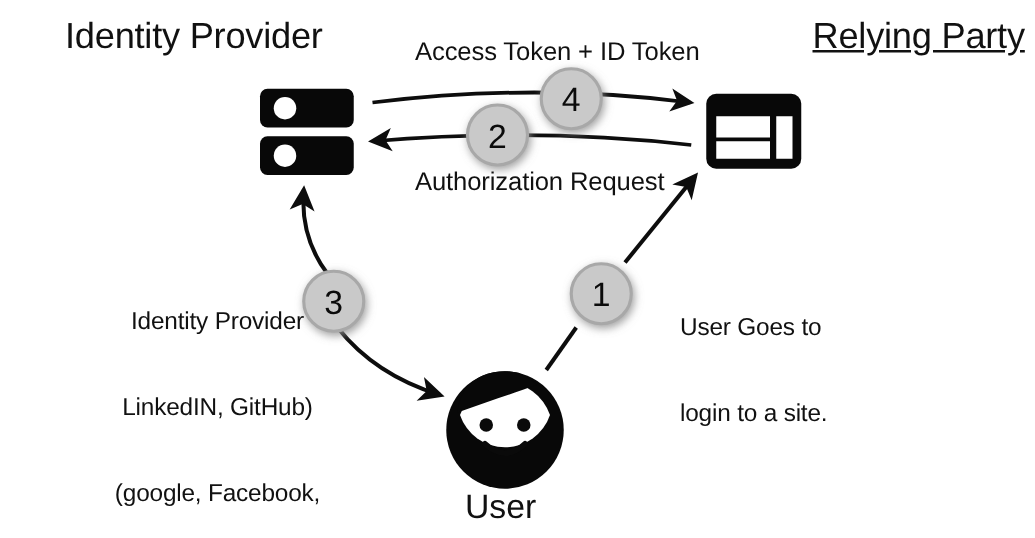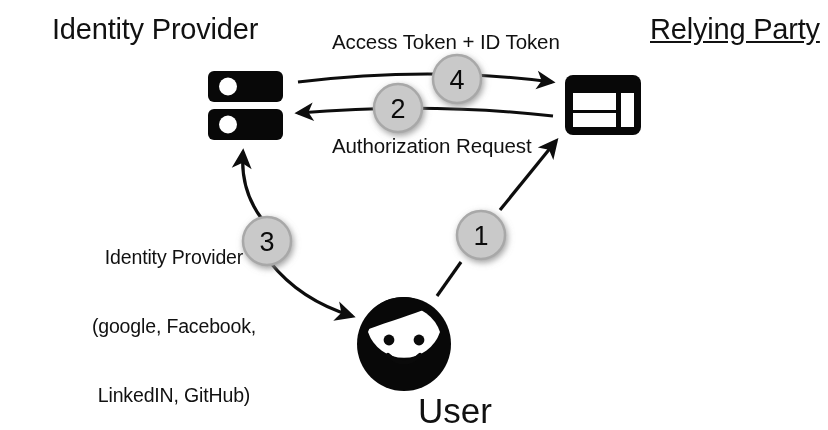--- a/index.html
+++ b/index.html
@@ -41,22 +41,22 @@
   .edge-label {
     font-size: 20.5px;
     letter-spacing: -0.1px;
   }
   .note {
     font-size: 19.5px;
     letter-spacing: -0.15px;
     text-align: center;
   }
   .icon-caption {
-    font-size: 35px;
-    text-align: right;
+    font-size: 27px;
+    text-align: left;
   }
   .badge-num {
     font-family: "Liberation Sans", sans-serif;
     font-size: 27px;
     fill: #0b0b0b;
     text-anchor: middle;
     dominant-baseline: central;
   }
 </style>
 </head>
@@ -140,23 +140,27 @@
   <div class="txt heading" style="left:24px; top:12px;">Identity Provider</div>
 
   <div class="txt heading" style="left:622px; top:12px;text-decoration:underline;">Relying Party</div>
 
   <div class="txt edge-label" style="left:304px; top:30px;">Access Token + ID Token</div>
 
   <div class="txt edge-label" style="left:304px; top:134px;">Authorization Request</div>
 
   <div class="txt note" style="left:0px; top:200px; width:292px;">
     <div>Identity Provider</div>
+    <div>LinkedIN, GitHub)</div>
     <div>(google, Facebook,</div>
-    <div>LinkedIN, GitHub)</div>
     
     
     
   </div>
 
+  <div class="txt note" style="left:516px; top:205px; width:180px; text-align:left;">
+    <div>User Goes to</div>
+    <div>login to a site.</div>
+  </div>
 
   <div class="txt icon-caption" style="left:344px; top:390px; width:120px;">User</div>
 
 </div>
 
 </body></html>

